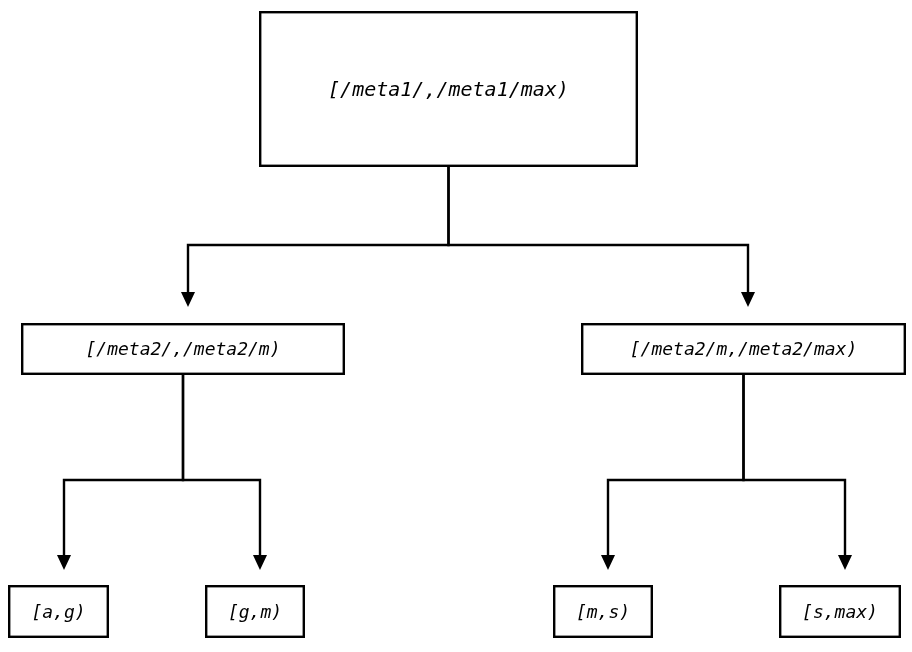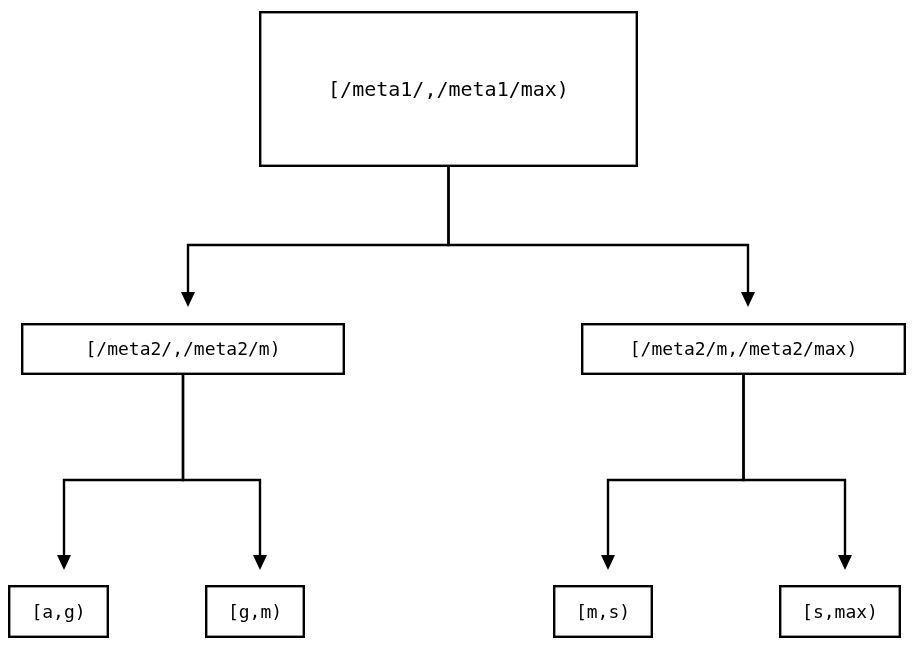--- a/index.html
+++ b/index.html
@@ -12,20 +12,21 @@
     width: 912px;
     height: 652px;
     overflow: hidden;
     font-family: "DejaVu Sans Mono", "Liberation Mono", monospace;
   }
   #diagram-root {
     position: relative;
     width: 912px;
     height: 652px;
     background: #ffffff;
+    font-style: italic;
   }
   svg#tree-svg {
     display: block;
     width: 912px;
     height: 652px;
   }
   .node-box {
     fill: #ffffff;
     stroke: #000000;
     stroke-width: 2.4;

